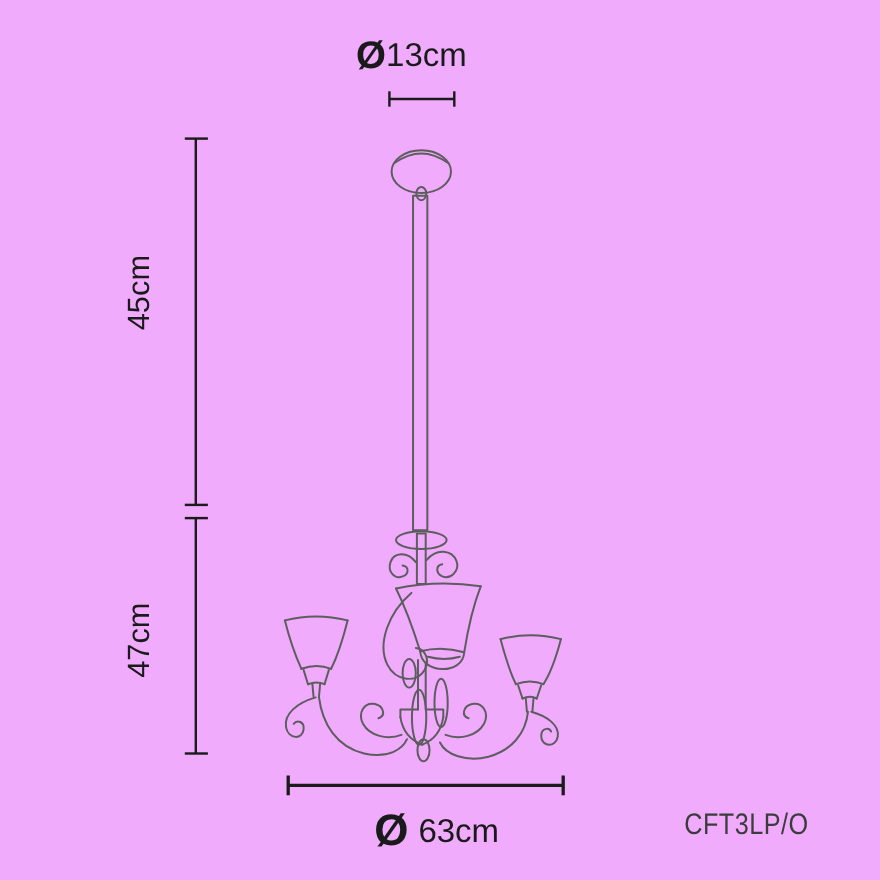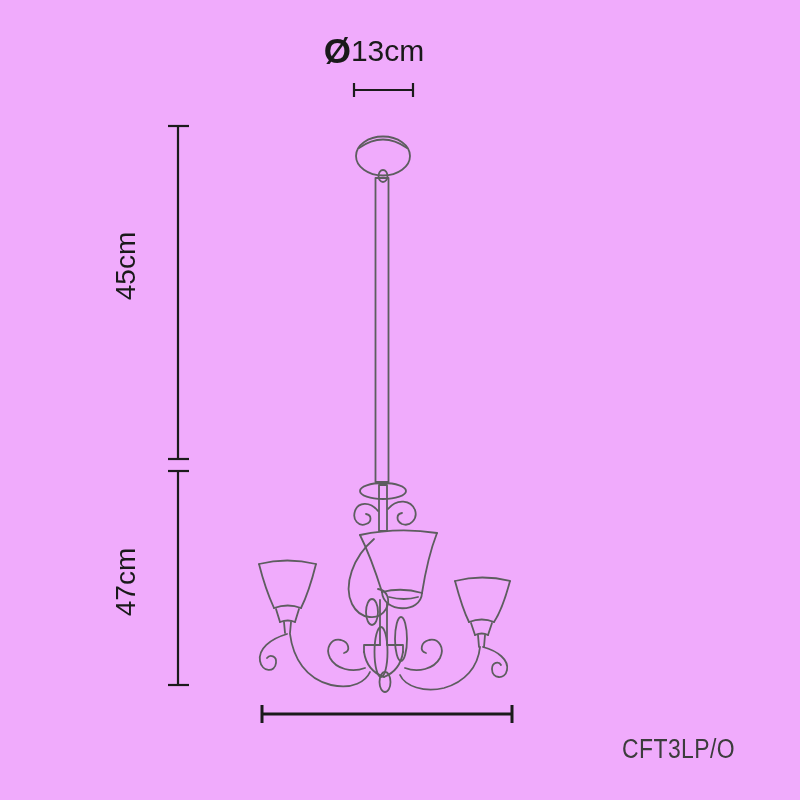--- a/index.html
+++ b/index.html
@@ -153,16 +153,19 @@
   </svg>
 
   <div class="lbl lbl-top">
     <span class="phi">Ø</span><span>13cm</span>
   </div>
 
   <div class="lbl lbl-v lbl-45">45cm</div>
 
   <div class="lbl lbl-v lbl-47">47cm</div>
 
+  <div class="lbl lbl-bottom">
+    <span class="phi">Ø</span><span>63cm</span>
+  </div>
 
   <div class="lbl lbl-code">CFT3LP/O</div>
 
 </div>
 
 </body></html>

